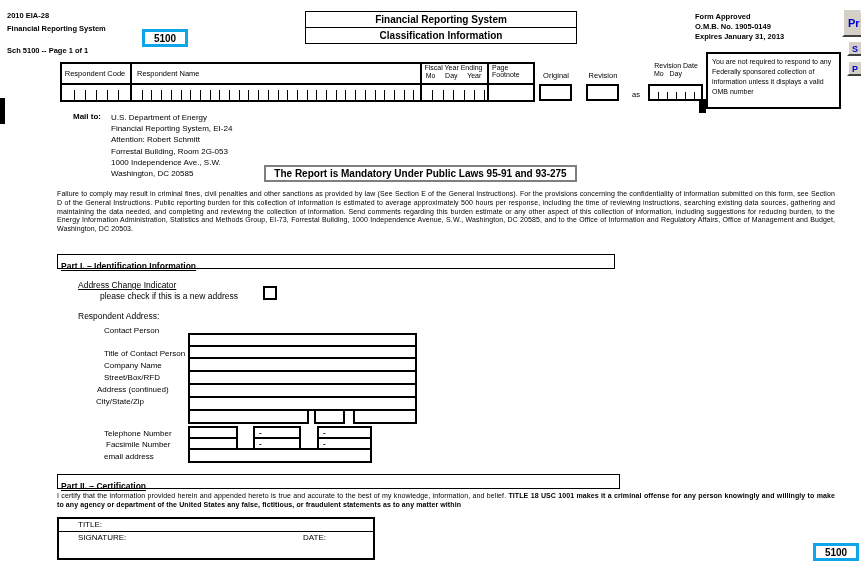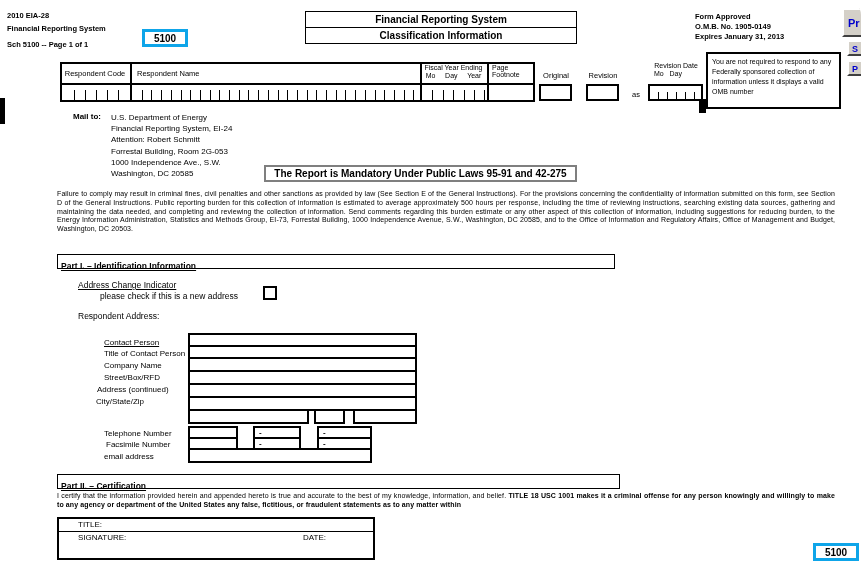--- a/index.html
+++ b/index.html
@@ -41,21 +41,21 @@
   .sigrow:last-child { border-bottom:none; }
 </style>
 </head>
 <body>
 
 <div id="page">
 
   <div class="abs t75 b" style="left:7px; top:11px;">
     <div>2010 EIA-28</div>
     <div style="margin-top:3px;">Financial Reporting System</div>
-    <div style="margin-top:6px;">Sch 5100 -- Page 1 of 1</div>
+    <div style="margin-top:12px;">Sch 5100 -- Page 1 of 1</div>
   </div>
   <div class="abs box3 b c t10" style="left:142px; top:29px; width:46px; height:18px; padding-top:1px;">5100</div>
 
   <div class="abs" style="left:305px; top:11px; width:272px; height:33px; border:1.5px solid #000;">
     <div class="b c t10" style="height:16px; border-bottom:1.5px solid #000; padding-top:1.5px;">Financial Reporting System</div>
     <div class="b c t10" style="padding-top:1.5px;">Classification Information</div>
   </div>
 
   <div class="abs t75 b" style="left:695px; top:12px;">
     <div>Form Approved</div>
@@ -106,35 +106,35 @@
   <div class="abs t8 b" style="left:57px; top:112px;">Mail to:</div>
   <div class="abs t8" style="left:95px; top:112px; line-height:11.2px;">
     <div>U.S. Department of Energy</div>
     <div>Financial Reporting System, EI-24</div>
     <div>Attention: Robert Schmitt</div>
     <div>Forrestal Building, Room 2G-053</div>
     <div>1000 Independence Ave., S.W.</div>
     <div>Washington, DC  20585</div>
   </div>
 
-  <div class="abs b c t10" style="left:264px; top:165px; width:313px; height:17px; border:2px solid #7f7f7f; padding-top:1px;">The Report is Mandatory Under Public Laws 95-91 and 42-275</div>
+  <div class="abs b c t10" style="left:264px; top:165px; width:313px; height:17px; border:2px solid #7f7f7f; padding-top:1px;">The Report is Mandatory Under Public Laws 95-91 and 93-275</div>
 
   <div class="abs para" style="left:57px; top:190px; width:778px;">Failure to comply may result in criminal fines, civil penalties and other sanctions as provided by law (See Section E of the General Instructions).  For the provisions concerning the confidentiality of information submitted on this form, see Section D of the General Instructions.  Public reporting burden for this collection of information is estimated to average approximately 500 hours per response, including the time of reviewing instructions, searching existing data sources, gathering and maintaining the data needed, and completing and reviewing the collection of information.  Send comments regarding this burden estimate or any other aspect of this collection of information, including suggestions for reducing burden, to the Energy Information Administration, Statistics and Methods Group, EI-73, Forrestal Building, 1000 Independence Avenue, S.W., Washington, DC 20585, and to the Office of Information and Regulatory Affairs, Office of Management and Budget, Washington, DC 20503.</div>
 
   <div class="abs" style="left:57px; top:254px; width:558px; height:15px; border:1.5px solid #000;">
     <span class="b u t85" style="padding-left:3px; display:inline-block; margin-top:1px;">Part I. – Identification  Information</span>
   </div>
 
   <div class="abs t85" style="left:78px; top:280px;text-decoration:underline;">Address Change Indicator</div>
   <div class="abs t85" style="left:100px; top:291px;">please check if this is a new address</div>
   <div class="abs box2" style="left:263px; top:286px; width:14px; height:14px;"></div>
 
   <div class="abs t85" style="left:78px; top:311px;">Respondent Address:</div>
 
-  <div class="abs t8" style="left:88px; top:338px;text-decoration:underline;">Contact Person</div>
+  <div class="abs t8" style="left:88px; top:326px;">Contact Person</div>
   <div class="abs t8" style="left:88px; top:349px;">Title of Contact Person</div>
   <div class="abs t8" style="left:88px; top:361px;">Company Name</div>
   <div class="abs t8" style="left:88px; top:373px;">Street/Box/RFD</div>
   <div class="abs t8" style="left:81px; top:385px;">Address (continued)</div>
   <div class="abs t8" style="left:80px; top:397px;">City/State/Zip</div>
 
   <div class="abs box2" style="left:188px; top:333px; width:229px; height:14px;"></div>
   <div class="abs box2" style="left:188px; top:345px; width:229px; height:14px;"></div>
   <div class="abs box2" style="left:188px; top:357px; width:229px; height:15px;"></div>
   <div class="abs box2" style="left:188px; top:370px; width:229px; height:15px;"></div>

